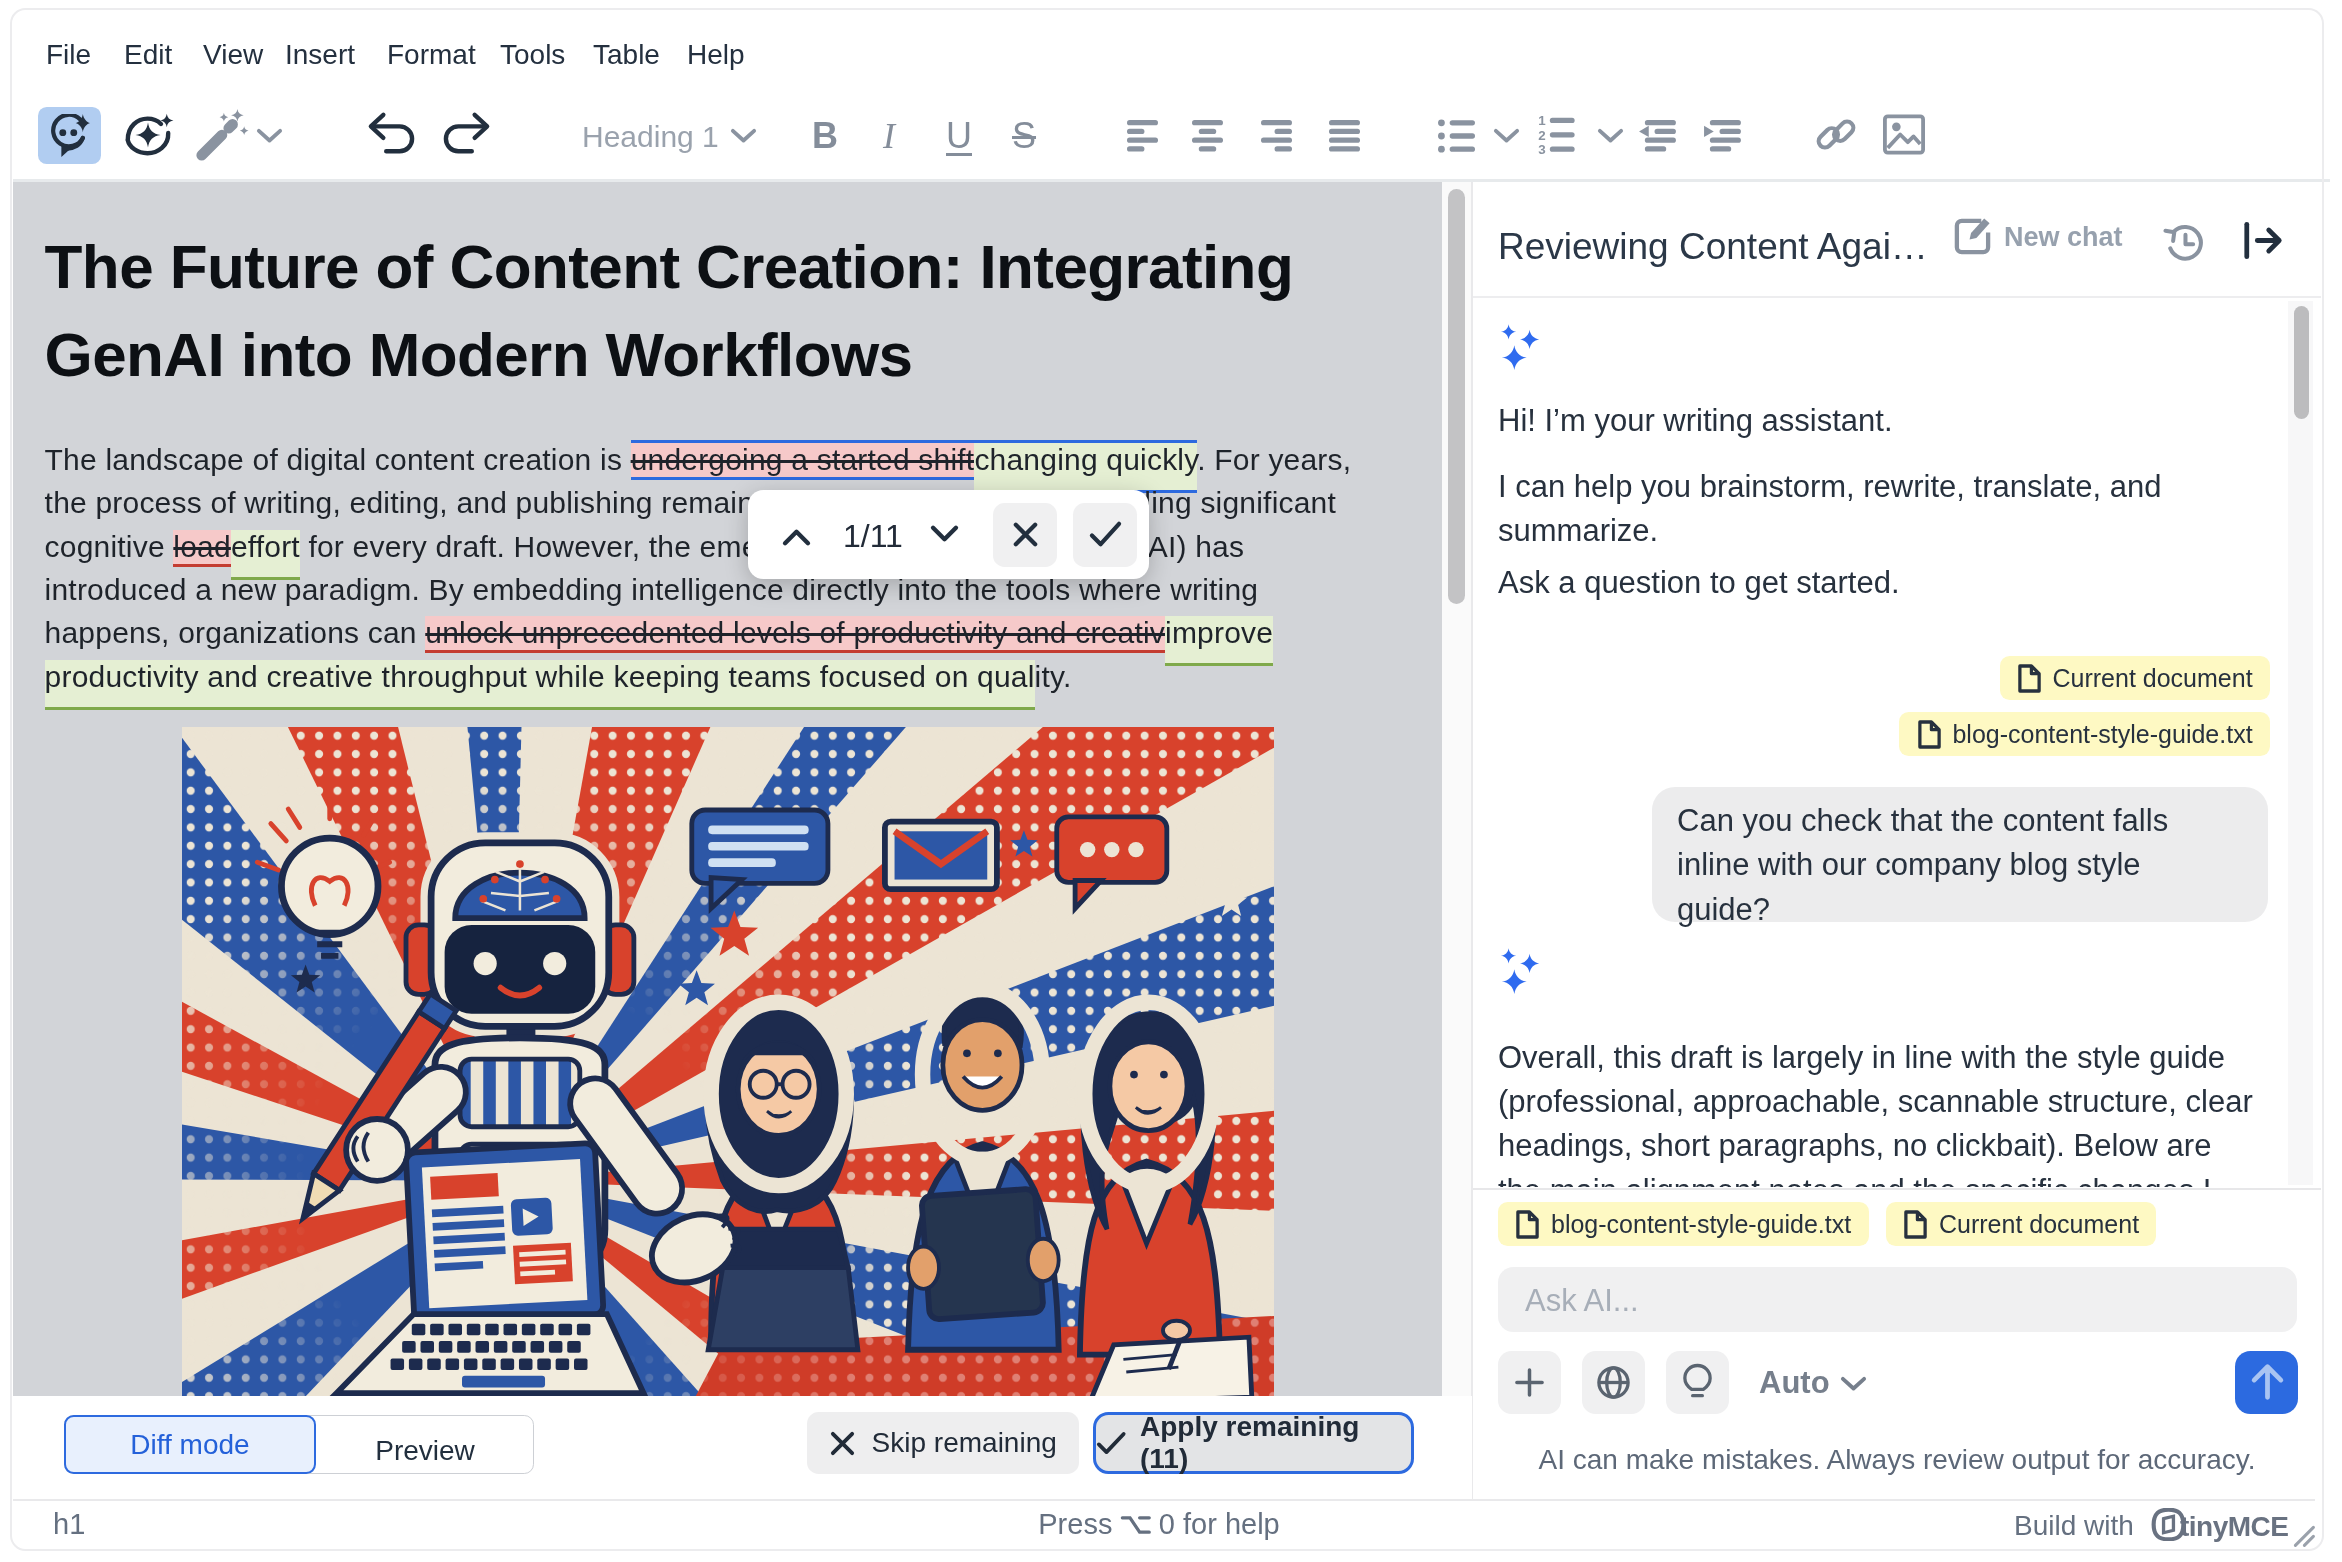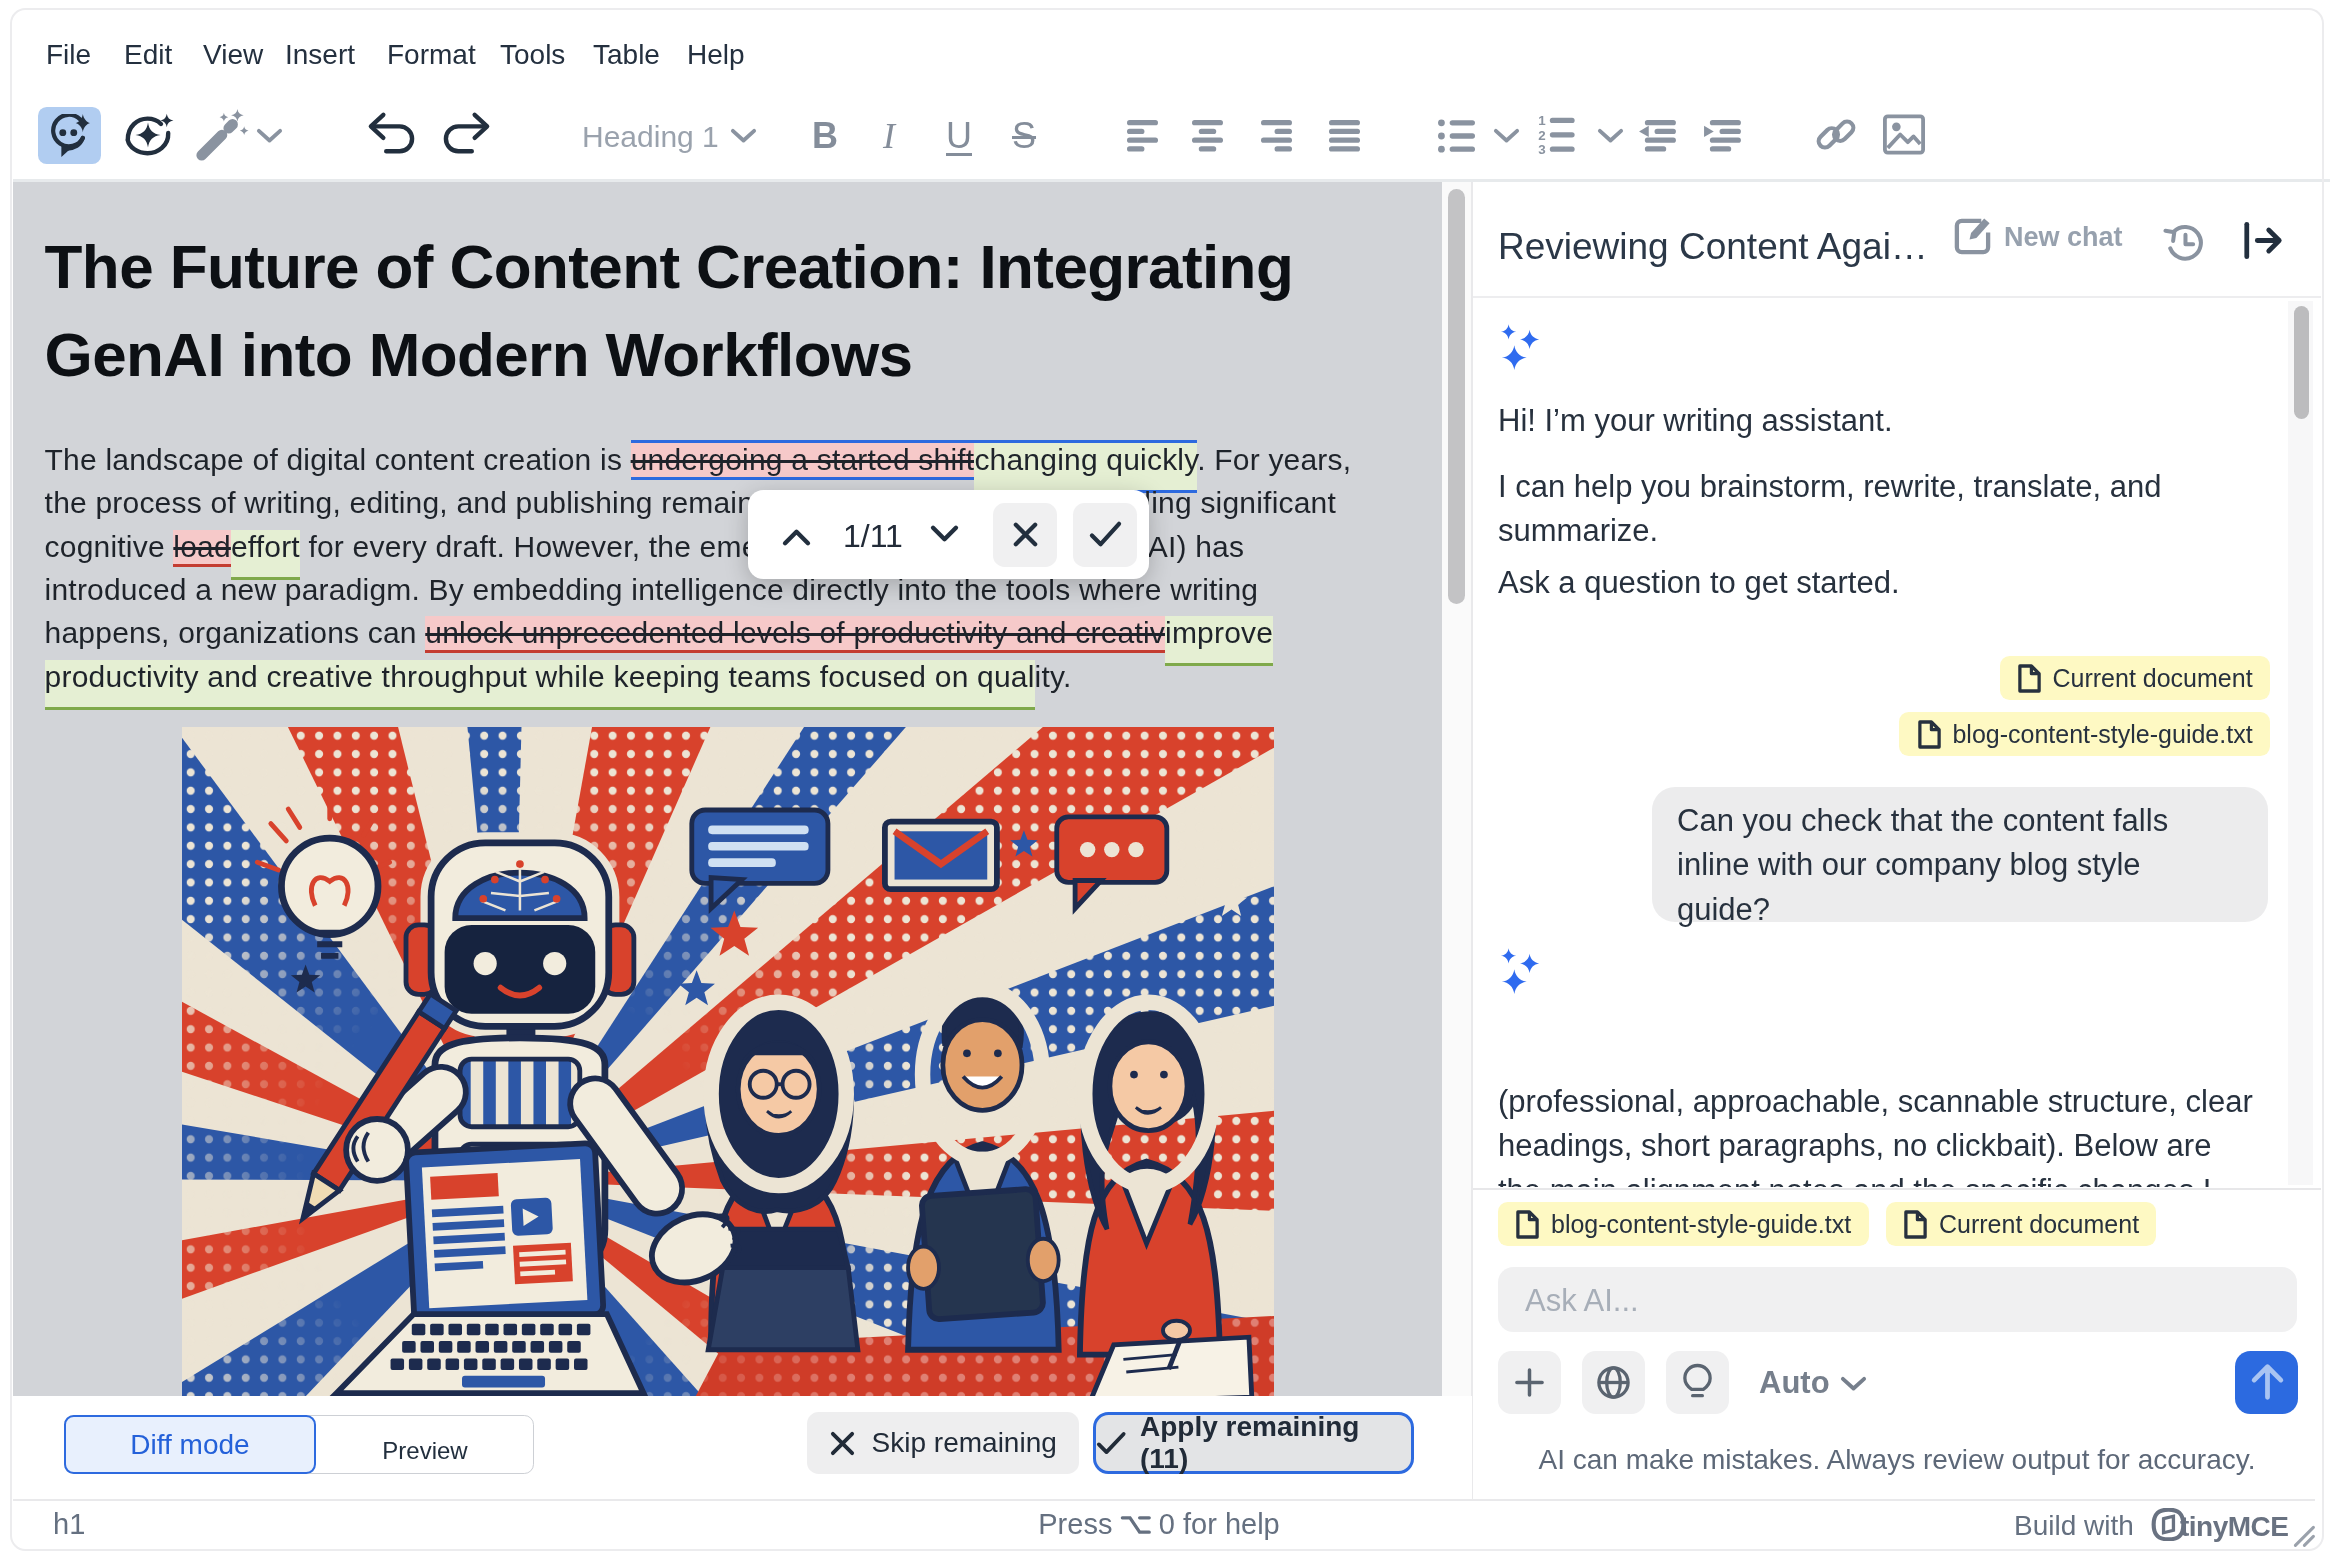--- a/index.html
+++ b/index.html
@@ -413,21 +413,21 @@
  <div class="abs gbtn" style="left:325px;top:12.6px;">
   <svg width="35" height="29" viewBox="0 0 36 30">
         <path d="M4 16 L13 25 L32 4" stroke="#222f3e" stroke-width="4.4" stroke-linecap="round" stroke-linejoin="round" fill="none"></path>
       </svg>
     </div>
 </div>
 
 <div class="abs" id="footerL"></div>
 <div class="abs" style="left:64px;top:1415px;width:470px;height:59px;background:#fff;border:1.9px solid #cdd0d5;border-radius:9.7px;box-sizing:border-box;"></div>
 <div class="abs" style="left:64px;top:1415px;width:252px;height:59px;background:#e8f0fd;border:2.9px solid #2d6adf;border-radius:9.7px;box-sizing:border-box;display:flex;align-items:center;justify-content:center;font-size:28px;color:#2461d9;">Diff mode</div>
-<div class="abs" style="left:316px;top:1415px;width:218px;height:72px;display:flex;align-items:center;justify-content:center;font-size:24px;color:#222f3e;">Preview</div>
+<div class="abs" style="left:316px;top:1415px;width:218px;height:72px;display:flex;align-items:center;justify-content:center;font-size:28px;color:#222f3e;">Preview</div>
 <div class="abs" style="left:807px;top:1412px;width:272px;height:62px;background:#eeeeef;border-radius:11.6px;display:flex;align-items:center;justify-content:center;gap:15.4px;font-size:28px;font-weight:normal;color:#212b38;">
  <svg width="27" height="27" viewBox="0 0 28 28">
       <path d="M4 4 L24 24 M24 4 L4 24" stroke="#212b38" stroke-width="4" stroke-linecap="round"></path>
     </svg>
  Skip remaining</div>
 <div class="abs" style="left:1093px;top:1412px;width:321px;height:62px;background:#e3e4e6;border:3.9px solid #2d6adf;border-radius:15.4px;box-sizing:border-box;display:flex;align-items:center;justify-content:center;gap:13.5px;font-size:28px;font-weight:bold;color:#212b38;">
  <svg width="31" height="25" viewBox="0 0 32 26">
       <path d="M3 14 L11 22 L29 3" stroke="#212b38" stroke-width="4" stroke-linecap="round" stroke-linejoin="round" fill="none"></path>
     </svg>
  Apply remaining (11)</div>
@@ -472,20 +472,21 @@
   blog-content-style-guide.txt</div>
  <div class="abs" style="left:179px;top:488px;width:616px;height:135px;background:#ececed;border-radius:23px;"></div>
  <div class="abs chatline" style="left:204px;top:504px;">Can you check that the content falls</div>
  <div class="abs chatline" style="left:204px;top:548px;">inline with our company blog style</div>
  <div class="abs chatline" style="left:204px;top:593px;">guide?</div>
  <svg class="abs" style="left:27px;top:649px;" width="42" height="48" viewBox="0 0 44 50">
   <path fill="#2f6bef" d="M9 0 C9.6 4.4 12.6 7.4 17 8 C12.6 8.6 9.6 11.6 9 16 C8.4 11.6 5.4 8.6 1 8 C5.4 7.4 8.4 4.4 9 0 Z"></path>
   <path fill="#2f6bef" d="M31 6 C31.75 11.5 35.5 15.25 41 16 C35.5 16.75 31.75 20.5 31 26 C30.25 20.5 26.5 16.75 21 16 C26.5 15.25 30.25 11.5 31 6 Z"></path>
   <path fill="#2f6bef" d="M15 22 C16 29.3 21 34.2 28 35 C21 35.8 16 40.7 15 48 C14 40.7 9 35.8 2 35 C9 34.2 14 29.3 15 22 Z"></path>
  </svg>
+ <div class="abs chatline" style="left:25px;top:741px;">Overall, this draft is largely in line with the style guide</div>
  <div class="abs chatline" style="left:25px;top:785px;">(professional, approachable, scannable structure, clear</div>
  <div class="abs chatline" style="left:25px;top:829px;">headings, short paragraphs, no clickbait). Below are</div>
  <div class="abs chatline" style="left:25px;top:874px;">the main alignment notes and the specific changes I</div>
 </div>
 <div class="abs" style="left:2288px;top:301px;width:25px;height:884px;background:#f7f7f8;"></div>
 <div class="abs" style="left:2294px;top:306px;width:14.5px;height:113px;background:#bcbcbe;border-radius:7.7px;"></div>
 <div class="abs" style="left:1473px;top:1188px;width:848px;height:1.9px;background:#e7e7e9;"></div>
 <div class="abs chip" style="left:1498px;top:1202px;">
  <svg width="25" height="29" viewBox="0 0 26 30" fill="none">
       <path d="M3 2 H15 L23 10 V28 H3 Z" stroke="#27313e" stroke-width="3.4" stroke-linejoin="round"></path>

